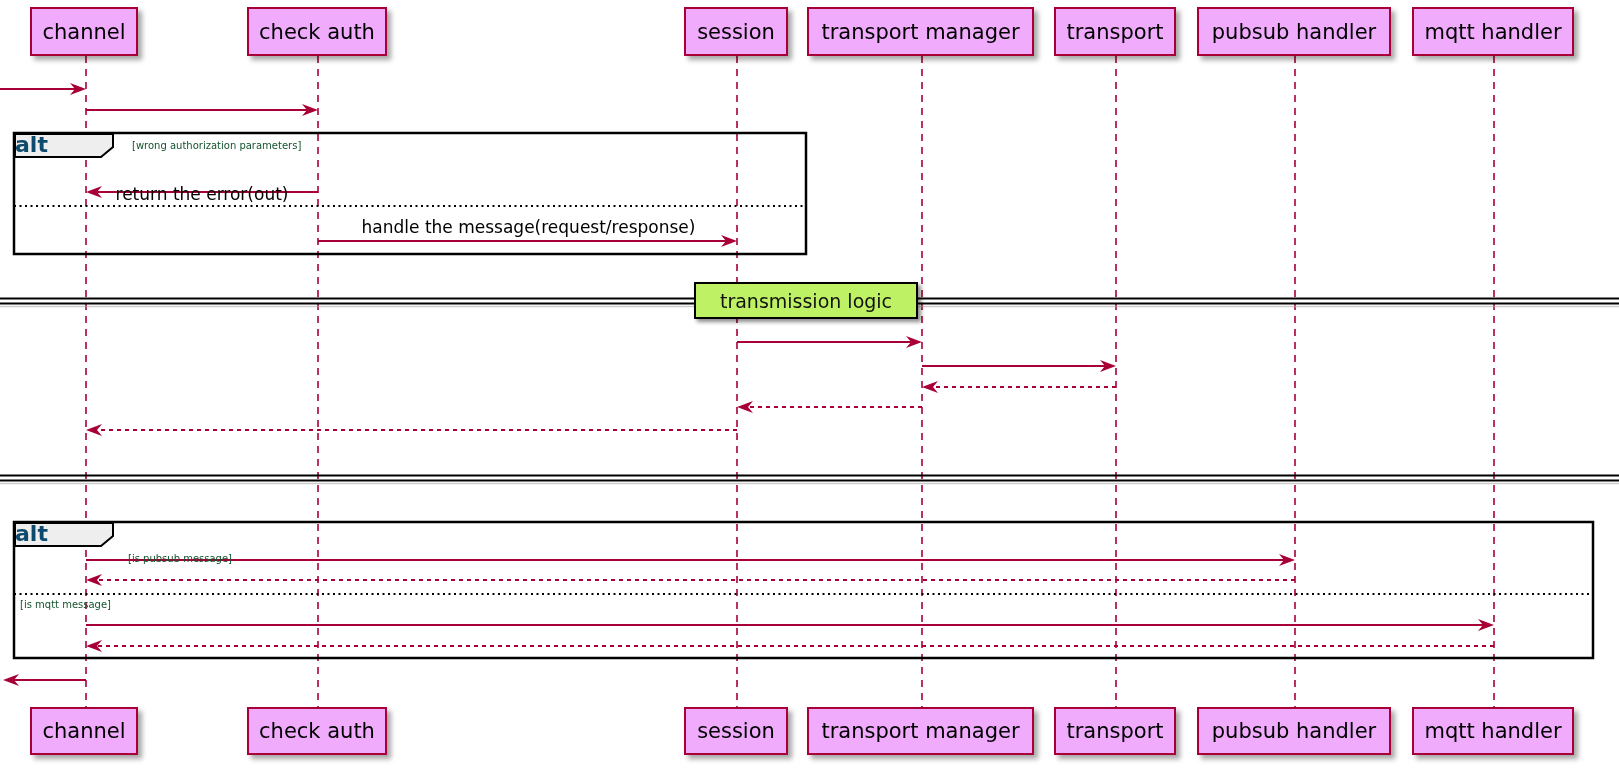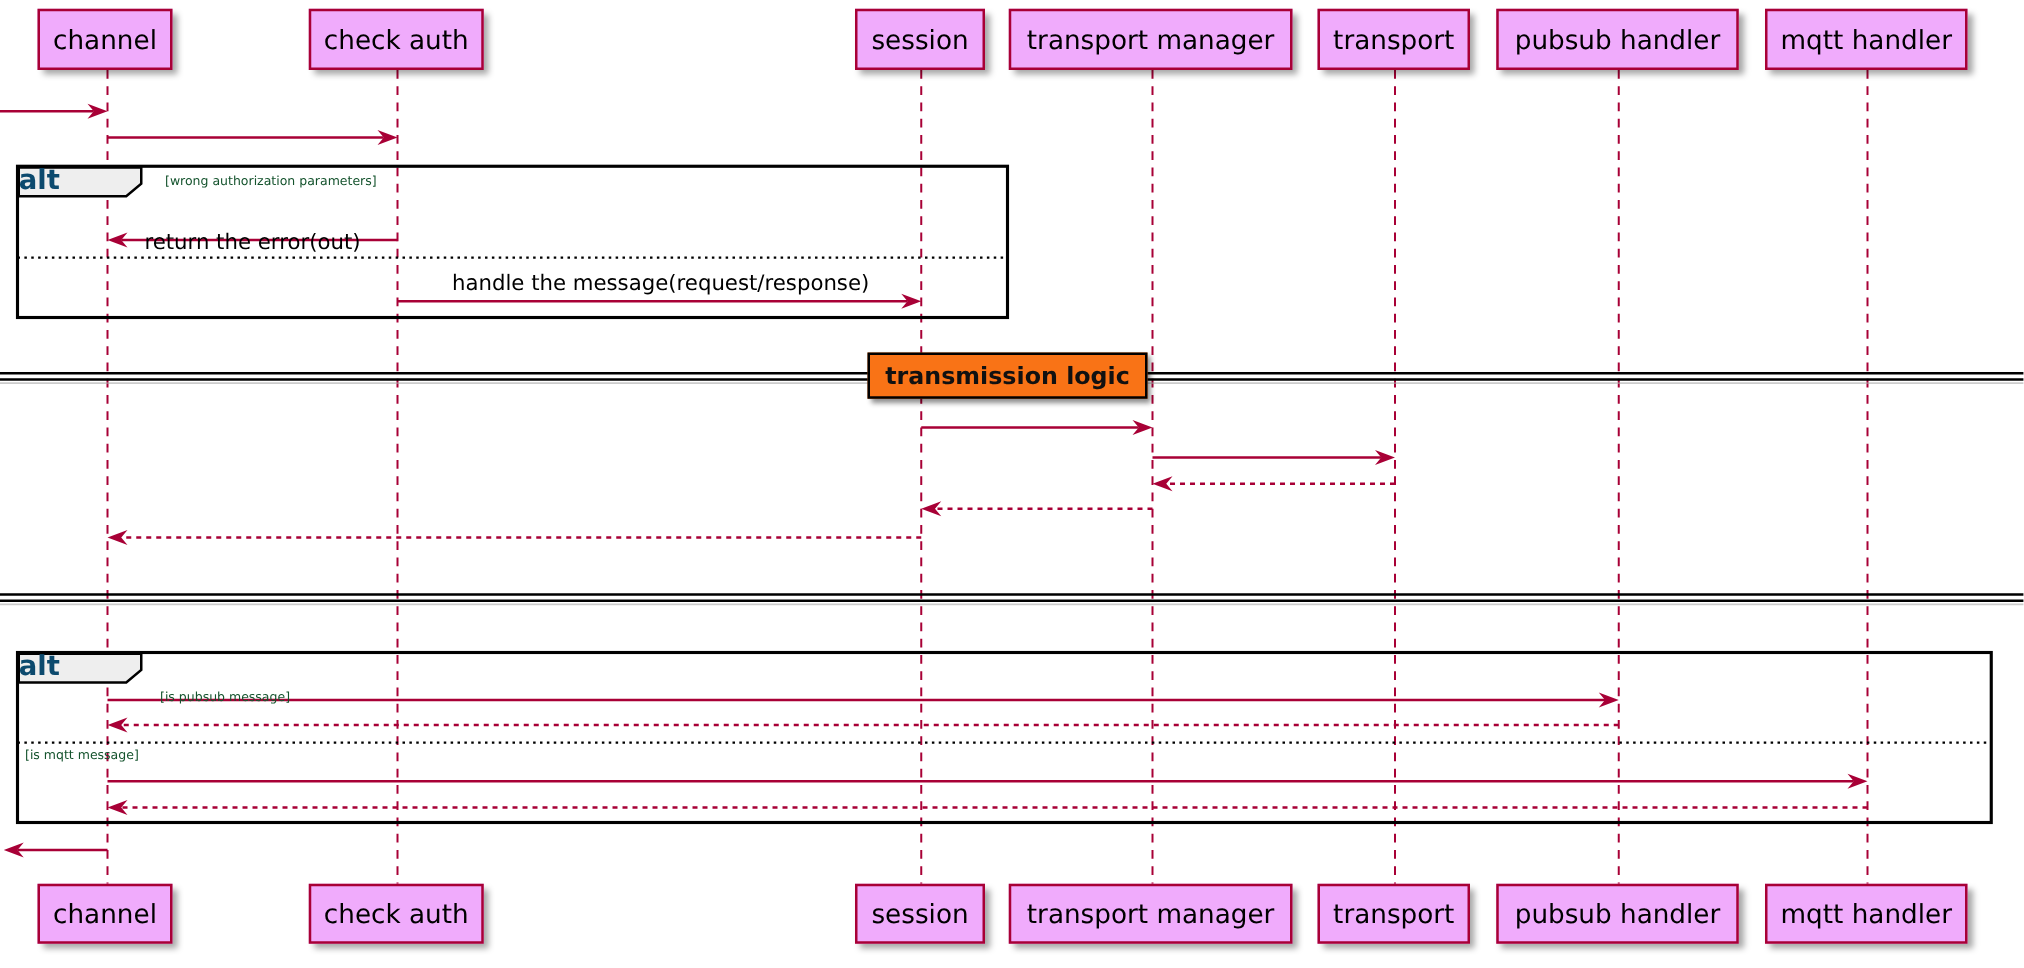--- a/index.html
+++ b/index.html
@@ -11,23 +11,23 @@
   .participant {
     position:absolute; height:49px; background:#f0abfc; border:2px solid #A80036;
     box-sizing:border-box; display:flex; align-items:center; justify-content:center;
     font-size:21px; color:#000; box-shadow:4px 4px 5px rgba(0,0,0,0.35); white-space:nowrap;
   }
   .participant.bottom { height:48px; }
   .msg-label { position:absolute; font-size:17px; color:#000; text-align:center; white-space:nowrap; line-height:20px; }
   .guard { position:absolute; font-weight:normal; font-size:10px; color:#14532d; white-space:nowrap; line-height:18px; }
   .op-label { position:absolute; font-weight:bold; font-size:22px; color:#0c4a6e; text-align:left; line-height:20px; }
   .divider-label {
-    position:absolute; height:37px; background:#f97316; border:2px solid #000;
+    position:absolute; height:37px; background:#bef264; border:2px solid #000;
     box-sizing:border-box; display:flex; align-items:center; justify-content:center;
-    font-weight:bold; font-size:19px; box-shadow:3px 3px 4px rgba(0,0,0,0.45); white-space:nowrap;
+    font-weight:normal; font-size:19px; box-shadow:3px 3px 4px rgba(0,0,0,0.45); white-space:nowrap;
   }
 </style>
 </head>
 <body>
 
 <div class="canvas">
 
   <svg class="layer" width="1619" height="774" viewBox="0 0 1619 774">
 
     <g stroke="#A80036" stroke-width="1.6" stroke-dasharray="7,6">

